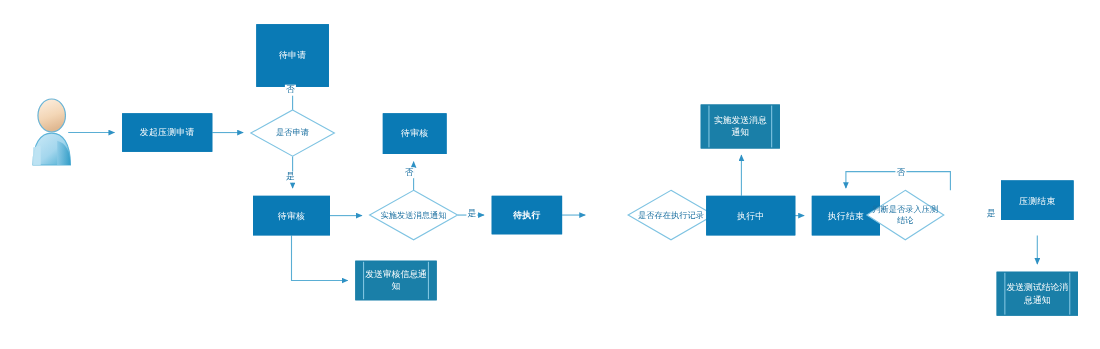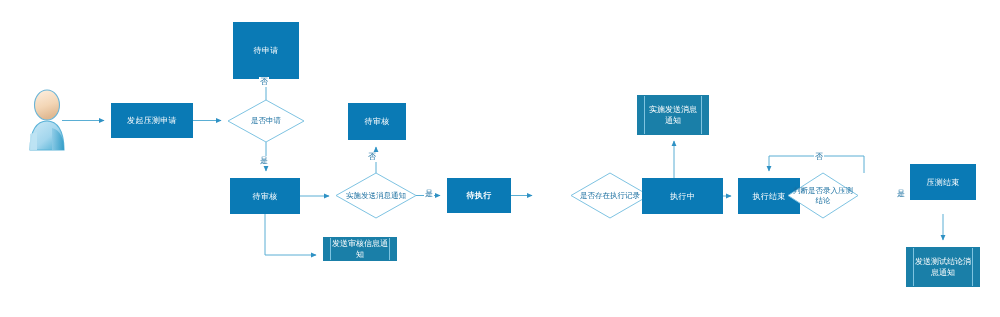--- a/index.html
+++ b/index.html
@@ -200,21 +200,21 @@
     <svg width="80" height="45" viewBox="0 0 80 45">
       <polygon points="40,0 80,22.5 40,45 0,22.5" fill="#ffffff" stroke="#7ec3e2" stroke-width="1"></polygon>
     </svg>
     <div class="dtext">实施发送消息通知</div>
   </div>
 
   <div class="node process" style="left:348px; top:103px; width:58px; height:37px;">
     <span>待审核</span>
   </div>
 
-  <div class="predef" style="left:323px; top:237px; width:74px; height:24px;">
+  <div class="predef" style="left:323px; top:237px; width:74px; height:36px;">
     <span class="inner-bar bar-left"></span>
     <span class="inner-bar bar-right"></span>
     <div class="ptext">发送审核信息通知</div>
   </div>
 
   <div class="node process" style="left:447px; top:178px; width:64px; height:35px;font-weight:bold;">
     <span>待执行</span>
   </div>
 
   <div class="decision" style="left:571px; top:173px; width:78px; height:45px;">

